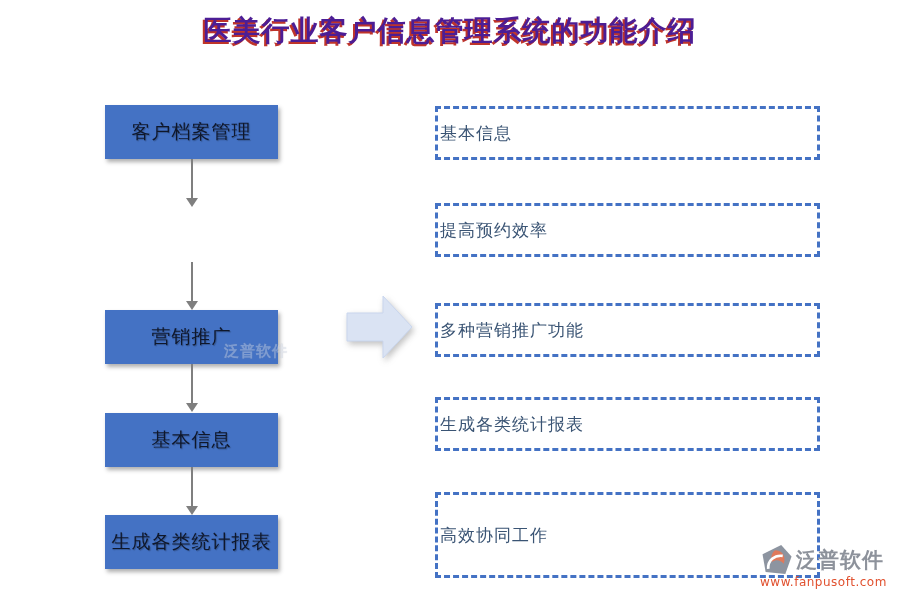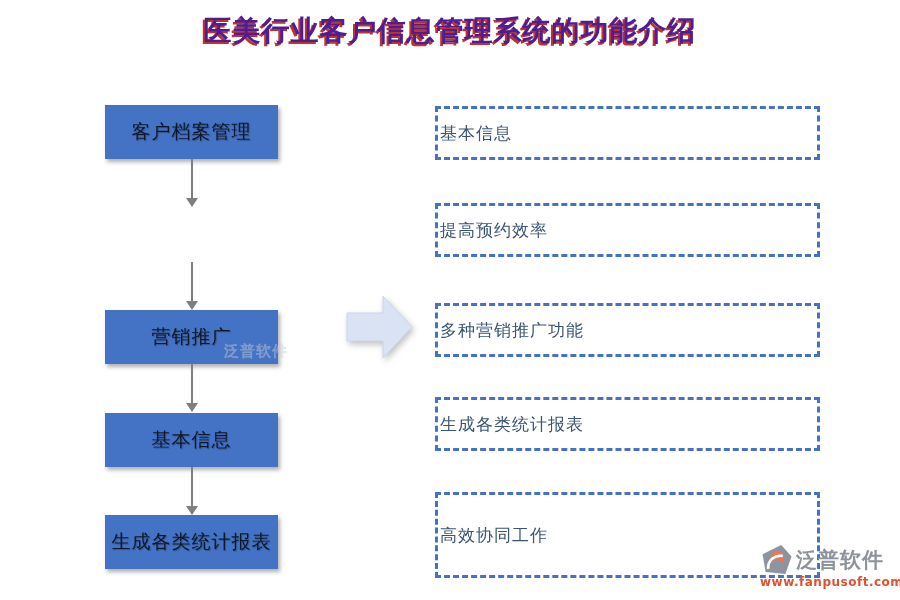--- a/index.html
+++ b/index.html
@@ -138,21 +138,21 @@
     font-size: 21px;
     font-weight: bold;
     color: #8d929b;
     letter-spacing: 1px;
     text-shadow: 1px 1px 0 #ffffff;
     white-space: nowrap;
   }
   .logo-url {
     font-family: "DejaVu Sans", "Liberation Sans", sans-serif;
     font-size: 12px;
-    font-weight: bold;
+    font-weight: normal;
     color: #e1512f;
     letter-spacing: 0.5px;
     margin-top: 1px;
     white-space: nowrap;
   }
 </style>
 </head>
 <body>
 
 <div class="canvas">

